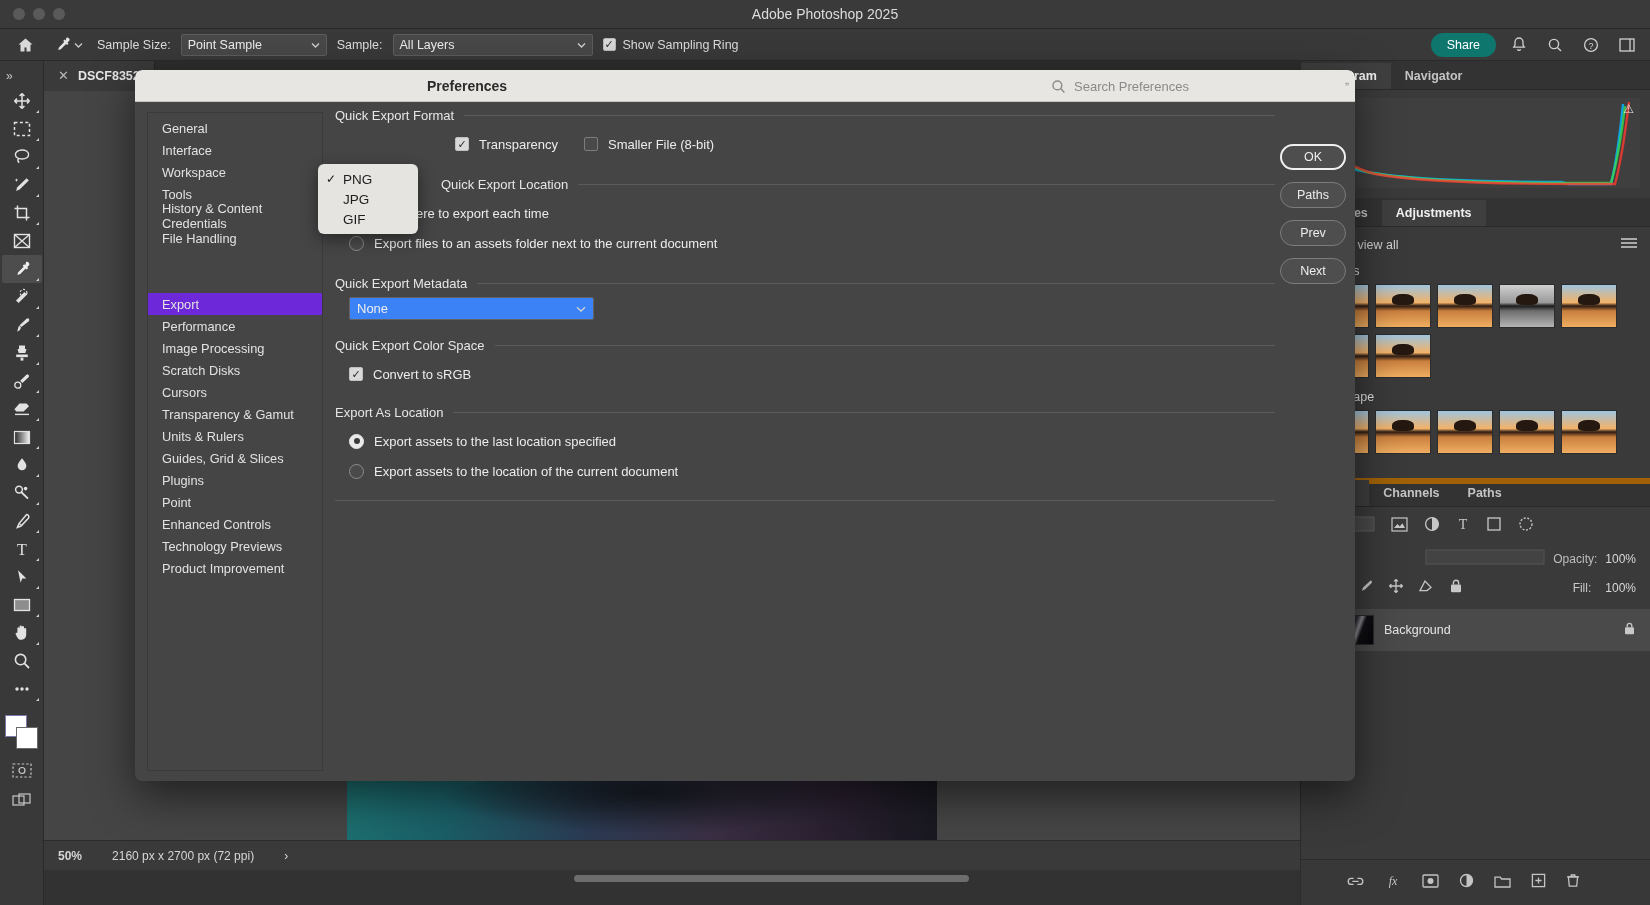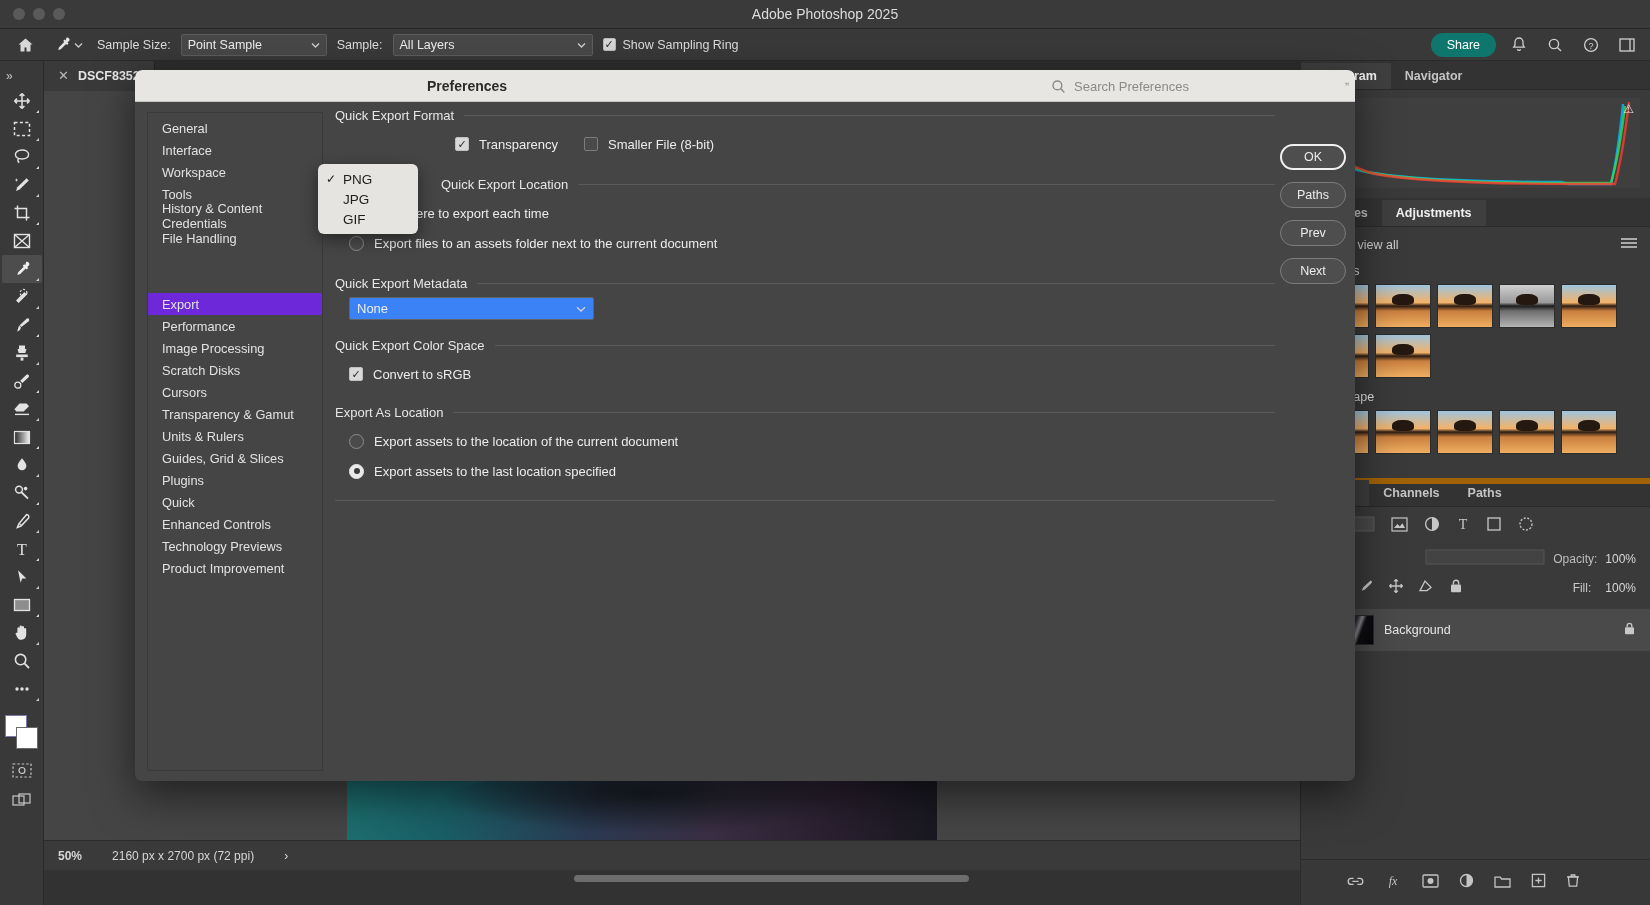--- a/index.html
+++ b/index.html
@@ -734,21 +734,21 @@
         <div class="side-item">File Handling</div>
         <div class="side-item sel">Export</div>
         <div class="side-item">Performance</div>
         <div class="side-item">Image Processing</div>
         <div class="side-item">Scratch Disks</div>
         <div class="side-item">Cursors</div>
         <div class="side-item">Transparency &amp; Gamut</div>
         <div class="side-item">Units &amp; Rulers</div>
         <div class="side-item">Guides, Grid &amp; Slices</div>
         <div class="side-item">Plugins</div>
-        <div class="side-item">Quick</div>
+        <div class="side-item">Point</div>
         <div class="side-item">Enhanced Controls</div>
         <div class="side-item">Technology Previews</div>
         <div class="side-item">Product Improvement</div>
       </div>
 
       <div class="content">
 
         <div class="sect">
           <div class="sect-head">
             <span class="sect-label">Quick Export Format</span>
@@ -800,26 +800,26 @@
             <span class="row-label">Convert to sRGB</span>
           </div>
         </div>
 
         <div class="sect" style="margin-top:16px">
           <div class="sect-head">
             <span class="sect-label">Export As Location</span>
             <span class="rule"></span>
           </div>
           <div class="row">
+            <span class="radio on"></span>
+            <span class="row-label">Export assets to the last location specified</span>
+          </div>
+          <div class="row">
             <span class="radio"></span>
             <span class="row-label">Export assets to the location of the current document</span>
-          </div>
-          <div class="row">
-            <span class="radio on"></span>
-            <span class="row-label">Export assets to the last location specified</span>
           </div>
           <div class="sect-head" style="margin-top:14px">
             <span class="rule"></span>
           </div>
         </div>
       </div>
 
       <div class="popup">
         <div class="popup-item">
           <span class="popup-check">✓</span>

